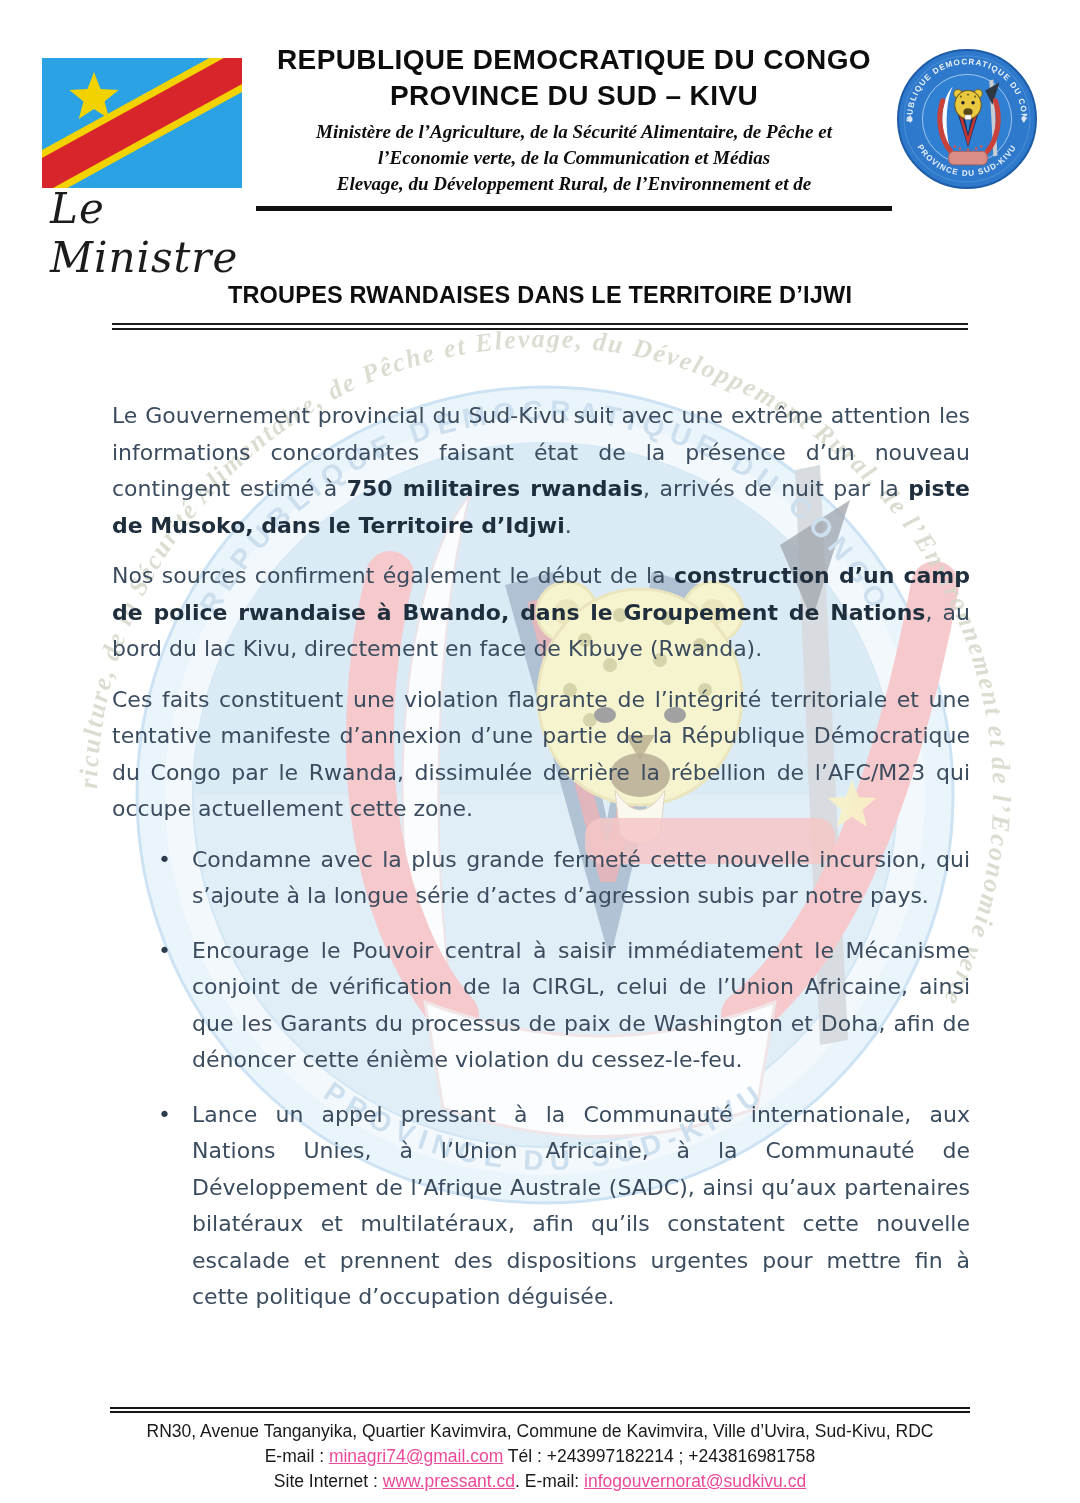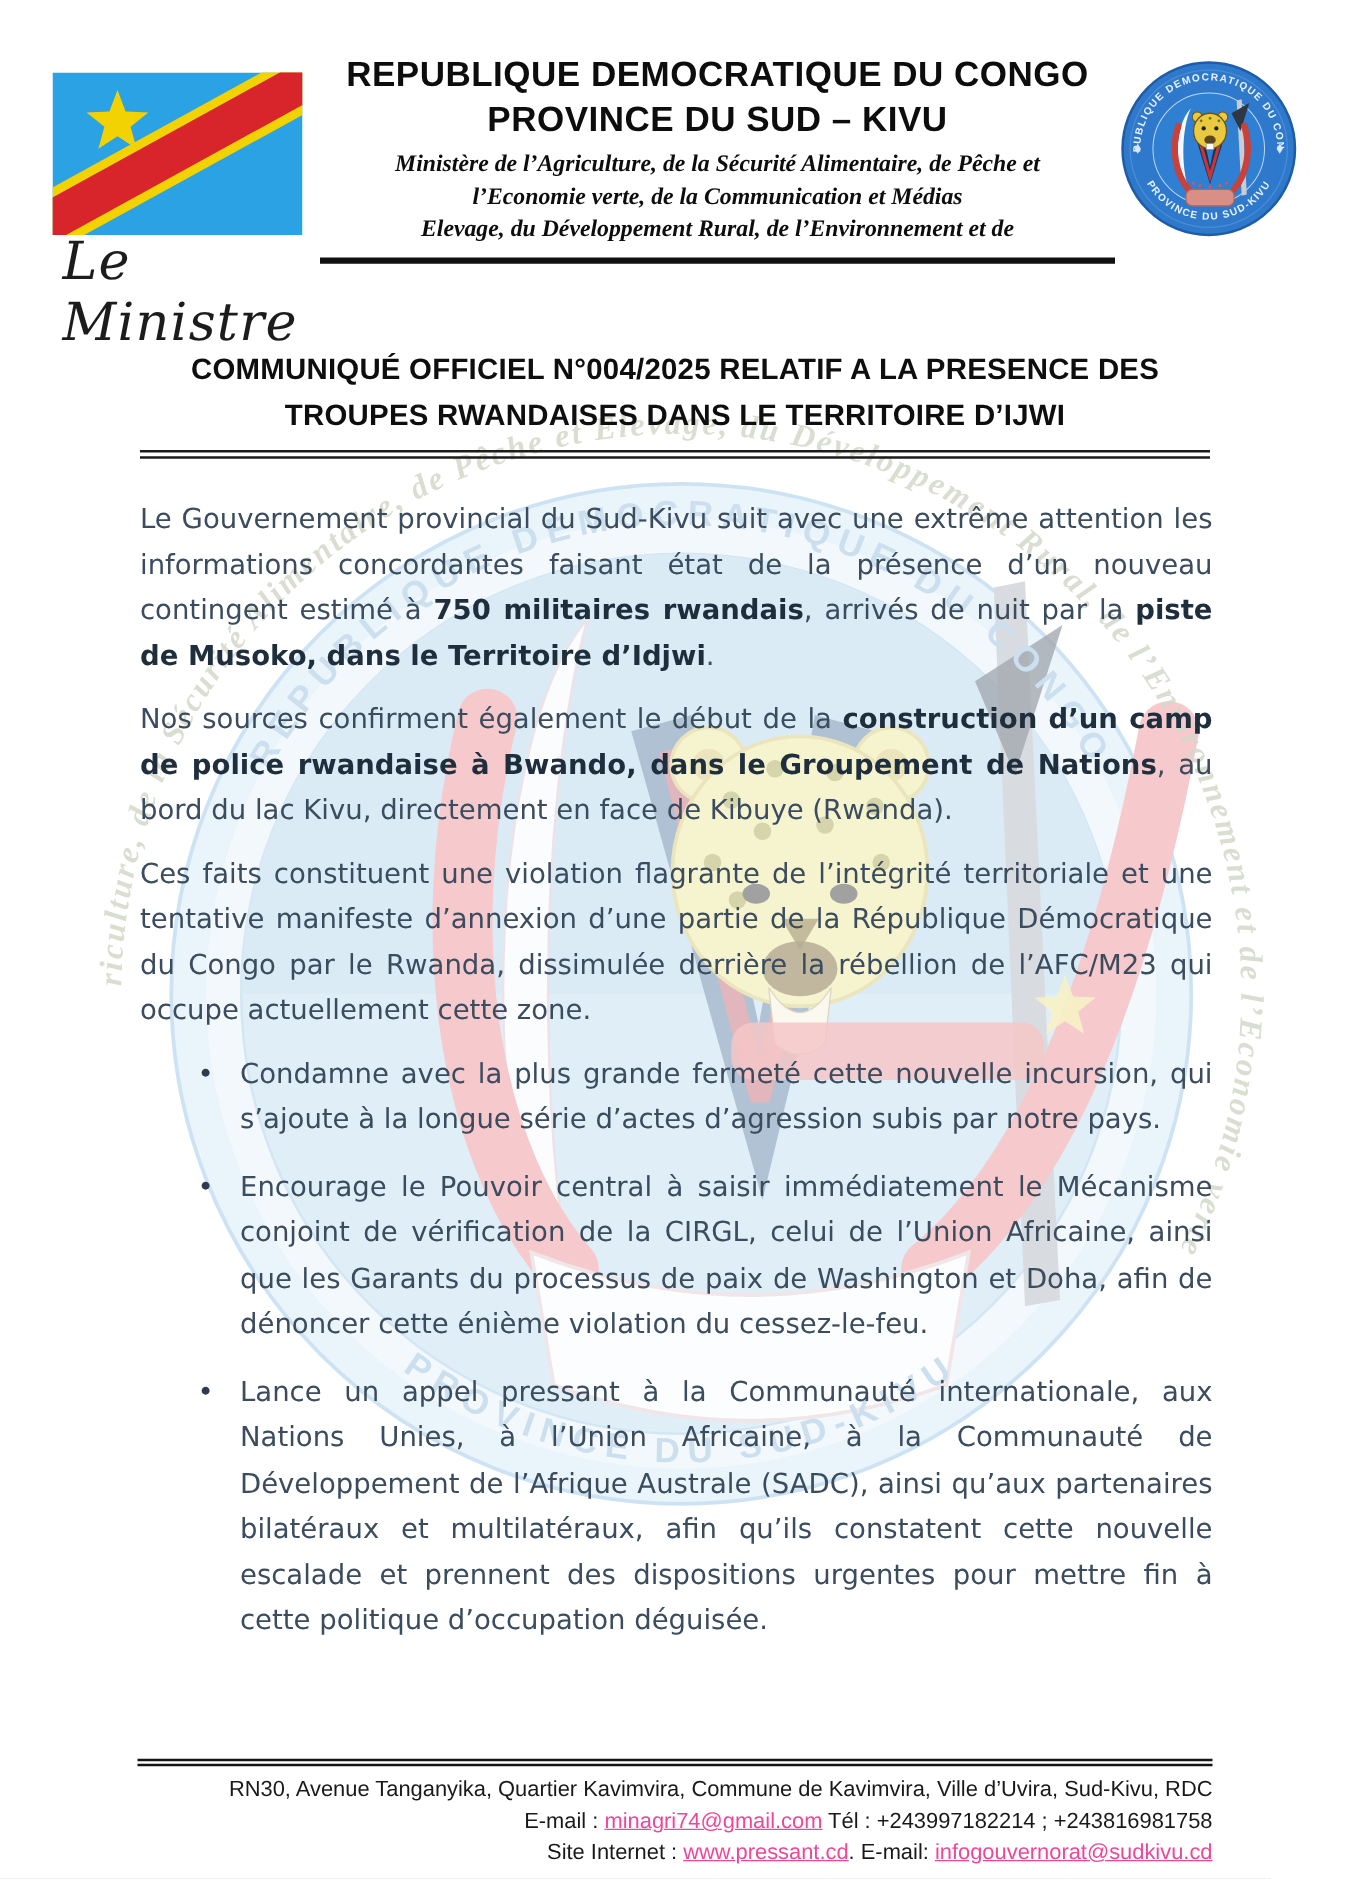--- a/index.html
+++ b/index.html
@@ -30,21 +30,21 @@
   .body{left:112px;top:398px;width:858px;color:#3b4c5e;font-size:22px;line-height:36.5px;
         text-align:justify;}
   .para{margin:0 0 14px 0;}
   .bullet{position:relative;padding-left:80px;margin:0 0 18px 0;}
   .dot{position:absolute;left:46px;top:0;color:#2c3c4c;}
   .b{font-weight:700;color:#1f2e3d;}
 
   
   .footer{left:110px;top:1407px;width:860px;text-align:center;color:#191919;}
   .foot-rule{height:2px;border-top:2.5px solid #151515;border-bottom:2px solid #151515;margin-bottom:6px;}
-  .fline{font:400 17.5px/25px "Liberation Sans",sans-serif;white-space:nowrap;text-align:right;}
+  .fline{font:400 17.5px/25px "Liberation Sans",sans-serif;white-space:nowrap;}
   .flink{text-decoration:underline;color:#ec4899;cursor:pointer;}
 
   
   .wm-ministry{font:italic 700 26px "Liberation Serif",serif;fill:#a9b295;letter-spacing:2px;}
   .wm-ring{font:700 28px "Liberation Sans",sans-serif;fill:#98c0de;letter-spacing:7px;}
   .seal-arc{font:700 8px "Liberation Sans",sans-serif;fill:#e9f1fc;letter-spacing:1.1px;}
 </style>
 </head>
 <body>
 
@@ -174,21 +174,20 @@
       <circle cx="58" cy="97" r="1.2"></circle>
         <circle cx="63" cy="99" r="1.2"></circle>
         <circle cx="71" cy="100" r="1.2"></circle>
       <circle cx="79" cy="99" r="1.2"></circle>
         <circle cx="84" cy="97" r="1.2"></circle>
     </g>
     <rect x="52" y="102" width="38" height="13" rx="5" fill="#d98e86" stroke="#b2655c" stroke-width="1"></rect>
   </svg>
 
   <div class="abs layer doc-title">
-    <div class="dt-line">COMMUNIQUÉ OFFICIEL N°004/2025 RELATIF A LA PRESENCE DES</div>
     <div class="dt-line">TROUPES RWANDAISES DANS LE TERRITOIRE D’IJWI</div>
     <div class="title-rule"></div>
   </div>
 
   <main class="abs layer body">
       <div class="para"><span>Le Gouvernement provincial du Sud-Kivu suit avec une extrême attention les informations concordantes faisant état de la présence d’un nouveau contingent estimé à </span><span class="b">750 militaires rwandais</span><span>, arrivés de nuit par la </span><span class="b">piste de Musoko, dans le Territoire d’Idjwi</span><span>.</span></div>
       <div class="para"><span>Nos sources confirment également le début de la </span><span class="b">construction d’un camp de police rwandaise à Bwando, dans le Groupement de Nations</span><span>, au bord du lac Kivu, directement en face de Kibuye (Rwanda).</span></div>
       <div class="para"><span>Ces faits constituent une violation flagrante de l’intégrité territoriale et une tentative manifeste d’annexion d’une partie de la République Démocratique du Congo par le Rwanda, dissimulée derrière la rébellion de l’AFC/M23 qui occupe actuellement cette zone.</span></div>
       <div class="bullet"><span class="dot">•</span><span>Condamne avec la plus grande fermeté cette nouvelle incursion, qui s’ajoute à la longue série d’actes d’agression subis par notre pays.</span></div>
       <div class="bullet"><span class="dot">•</span><span>Encourage le Pouvoir central à saisir immédiatement le Mécanisme conjoint de vérification de la CIRGL, celui de l’Union Africaine, ainsi que les Garants du processus de paix de Washington et Doha, afin de dénoncer cette énième violation du cessez-le-feu.</span></div>

